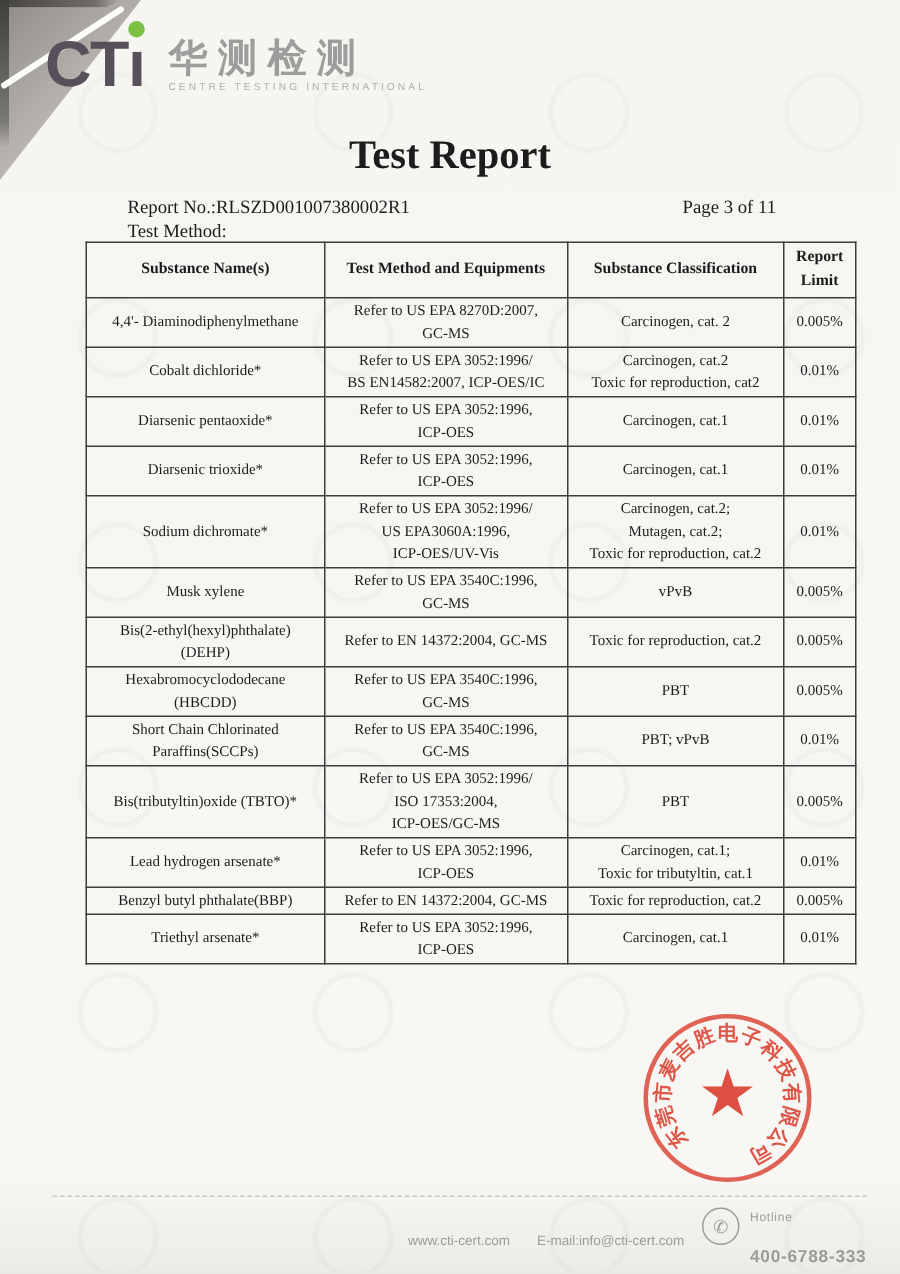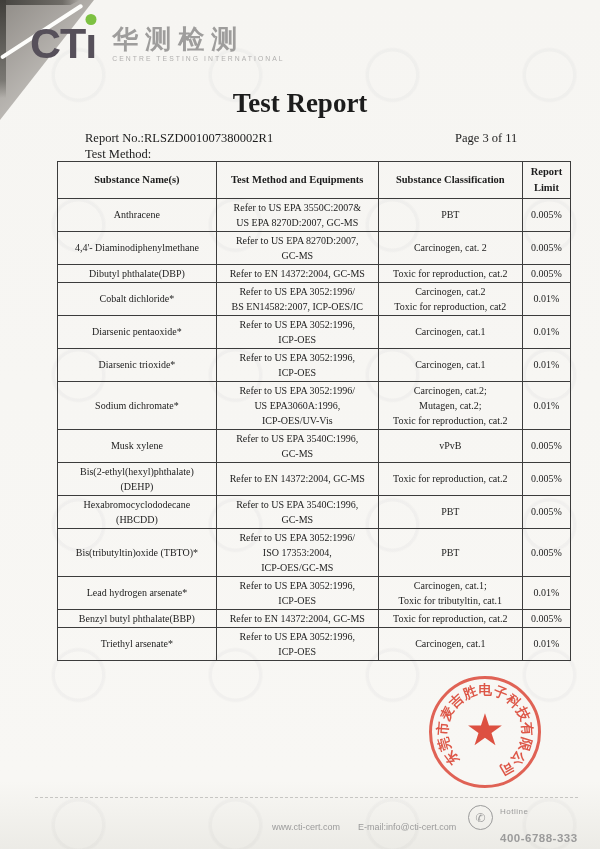--- a/index.html
+++ b/index.html
@@ -107,37 +107,24 @@
     <thead>
       <tr>
           <th>Substance Name(s)</th>
           <th>Test Method and Equipments</th>
           <th>Substance Classification</th>
           <th>Report Limit</th>
         </tr>
     </thead>
     <tbody>
         <tr>
-          <td>Anthracene</td>
-          <td>Refer to US EPA 3550C:2007&amp;
-US EPA 8270D:2007, GC-MS</td>
-          <td>PBT</td>
-          <td>0.005%</td>
-        </tr>
-        <tr>
           <td>4,4'- Diaminodiphenylmethane</td>
           <td>Refer to US EPA 8270D:2007,
 GC-MS</td>
           <td>Carcinogen, cat. 2</td>
-          <td>0.005%</td>
-        </tr>
-        <tr>
-          <td>Dibutyl phthalate(DBP)</td>
-          <td>Refer to EN 14372:2004, GC-MS</td>
-          <td>Toxic for reproduction, cat.2</td>
           <td>0.005%</td>
         </tr>
         <tr>
           <td>Cobalt dichloride*</td>
           <td>Refer to US EPA 3052:1996/
 BS EN14582:2007, ICP-OES/IC</td>
           <td>Carcinogen, cat.2
 Toxic for reproduction, cat2</td>
           <td>0.01%</td>
         </tr>
@@ -179,20 +166,28 @@
           <td>Toxic for reproduction, cat.2</td>
           <td>0.005%</td>
         </tr>
         <tr>
           <td>Hexabromocyclododecane
 (HBCDD)</td>
           <td>Refer to US EPA 3540C:1996,
 GC-MS</td>
           <td>PBT</td>
           <td>0.005%</td>
+        </tr>
+        <tr>
+          <td>Short Chain Chlorinated
+Paraffins(SCCPs)</td>
+          <td>Refer to US EPA 3540C:1996,
+GC-MS</td>
+          <td>PBT; vPvB</td>
+          <td>0.01%</td>
         </tr>
         <tr>
           <td>Bis(tributyltin)oxide (TBTO)*</td>
           <td>Refer to US EPA 3052:1996/
 ISO 17353:2004,
 ICP-OES/GC-MS</td>
           <td>PBT</td>
           <td>0.005%</td>
         </tr>
         <tr>

